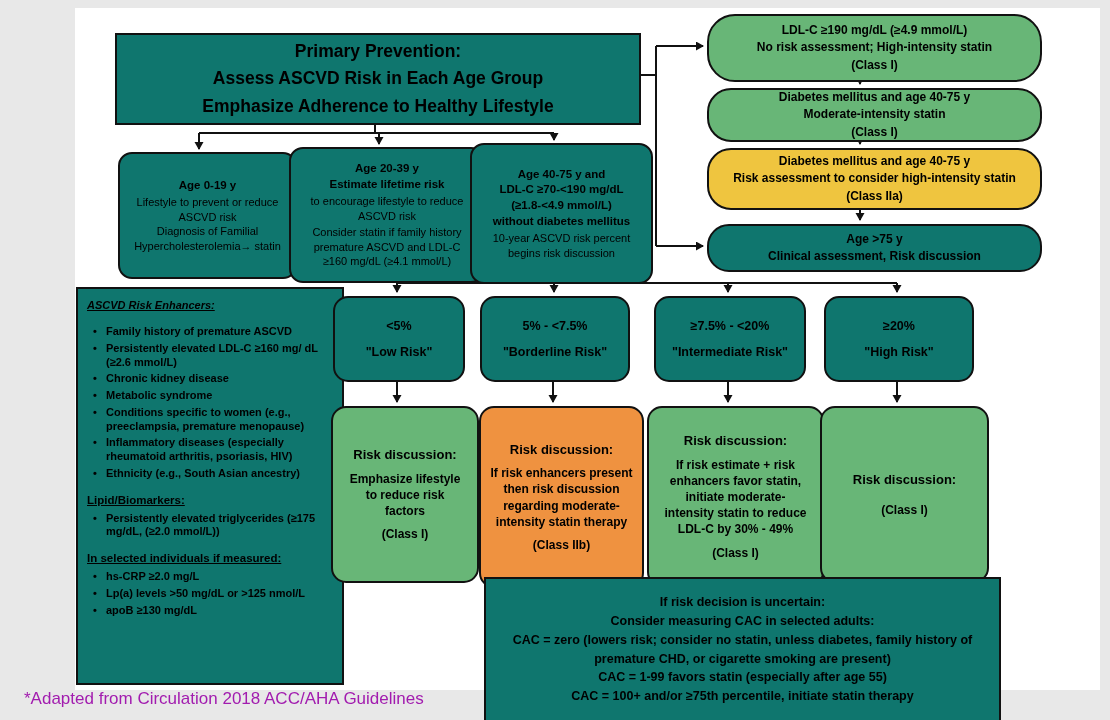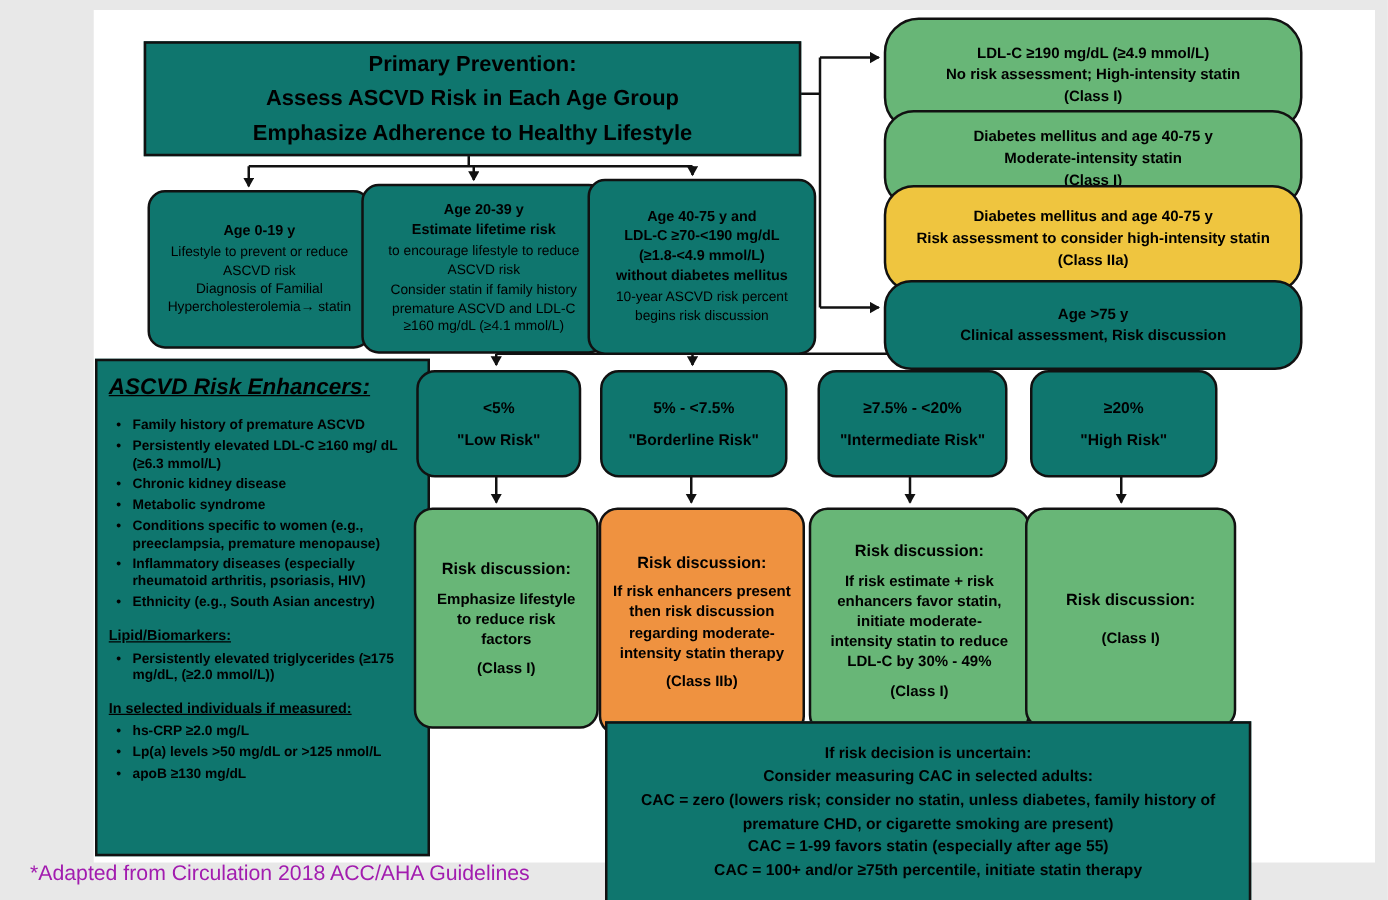--- a/index.html
+++ b/index.html
@@ -17,29 +17,29 @@
   .title-box{left:115px;top:33px;width:522px;height:88px;}
   .title-box .t-line{font-size:17.5px;font-weight:700;line-height:1.55;}
 
   .age-box{border-radius:14px;font-size:11px;line-height:1.32;padding:5px 6px;}
   #age1{left:118px;top:152px;width:163px;height:113px;}
   #age2{left:289px;top:147px;width:180px;height:122px;}
   #age3{left:470px;top:143px;width:167px;height:127px;}
   .age-box .hd{font-weight:700;font-size:11.5px;line-height:1.35;}
   .age-box .bd{margin-top:2px;}
 
-  .rbox{left:707px;width:307px;border-radius:28px;font-weight:700;font-size:12px;line-height:1.42;padding:12px 12px;}
+  .rbox{left:707px;width:307px;border-radius:28px;font-weight:700;font-size:12px;line-height:1.42;padding:0 12px;}
   #r1{top:14px;height:64px;}
   #r2{top:88px;height:50px;border-radius:24px;}
   #r3{top:148px;height:58px;border-radius:24px;}
   #r4{top:224px;height:44px;border-radius:22px;}
 
   .enhancers{left:76px;top:287px;width:246px;height:374px;align-items:stretch;justify-content:flex-start;
              text-align:left;padding:10px 9px;font-size:11px;font-weight:700;}
-  .enh-title{font-size:18px;font-weight:700;font-style:italic;text-decoration:underline;margin-bottom:11px;}
+  .enh-title{font-size:11px;font-weight:700;font-style:italic;text-decoration:underline;margin-bottom:11px;}
   .enh-sub{font-size:11.5px;font-weight:700;text-decoration:underline;margin:10px 0 3px 0;}
   .enhancers ul{list-style:none;margin:0;padding:0 0 0 6px;}
   .enhancers li{position:relative;padding-left:13px;margin:3px 0;line-height:1.25;}
   .enhancers li::before{content:"\2022";position:absolute;left:0;}
 
   .kbox{top:296px;height:82px;border-radius:15px;font-size:12.5px;font-weight:700;gap:11px;line-height:1.2;}
   #k1{left:333px;width:128px;}
   #k2{left:480px;width:146px;}
   #k3{left:654px;width:148px;}
   #k4{left:824px;width:146px;}
@@ -146,21 +146,21 @@
   </div>
   <div class="box rbox" id="r4">
     <div class="pre">Age &gt;75 y
 Clinical assessment, Risk discussion</div>
   </div>
 
   <div class="box enhancers">
     <div class="enh-title">ASCVD Risk Enhancers:</div>
     <ul>
       <li>Family history of premature ASCVD</li>
-      <li>Persistently elevated LDL-C ≥160 mg/ dL (≥6.3 mmol/L)</li>
+      <li>Persistently elevated LDL-C ≥160 mg/ dL (≥2.6 mmol/L)</li>
       <li>Chronic kidney disease</li>
       <li>Metabolic syndrome</li>
       <li>Conditions specific to women (e.g., preeclampsia, premature menopause)</li>
       <li>Inflammatory diseases (especially rheumatoid arthritis, psoriasis, HIV)</li>
       <li>Ethnicity (e.g., South Asian ancestry)</li>
     </ul>
     <div class="enh-sub">Lipid/Biomarkers:</div>
     <ul>
       <li>Persistently elevated triglycerides (≥175 mg/dL,  (≥2.0 mmol/L))</li>
     </ul>

